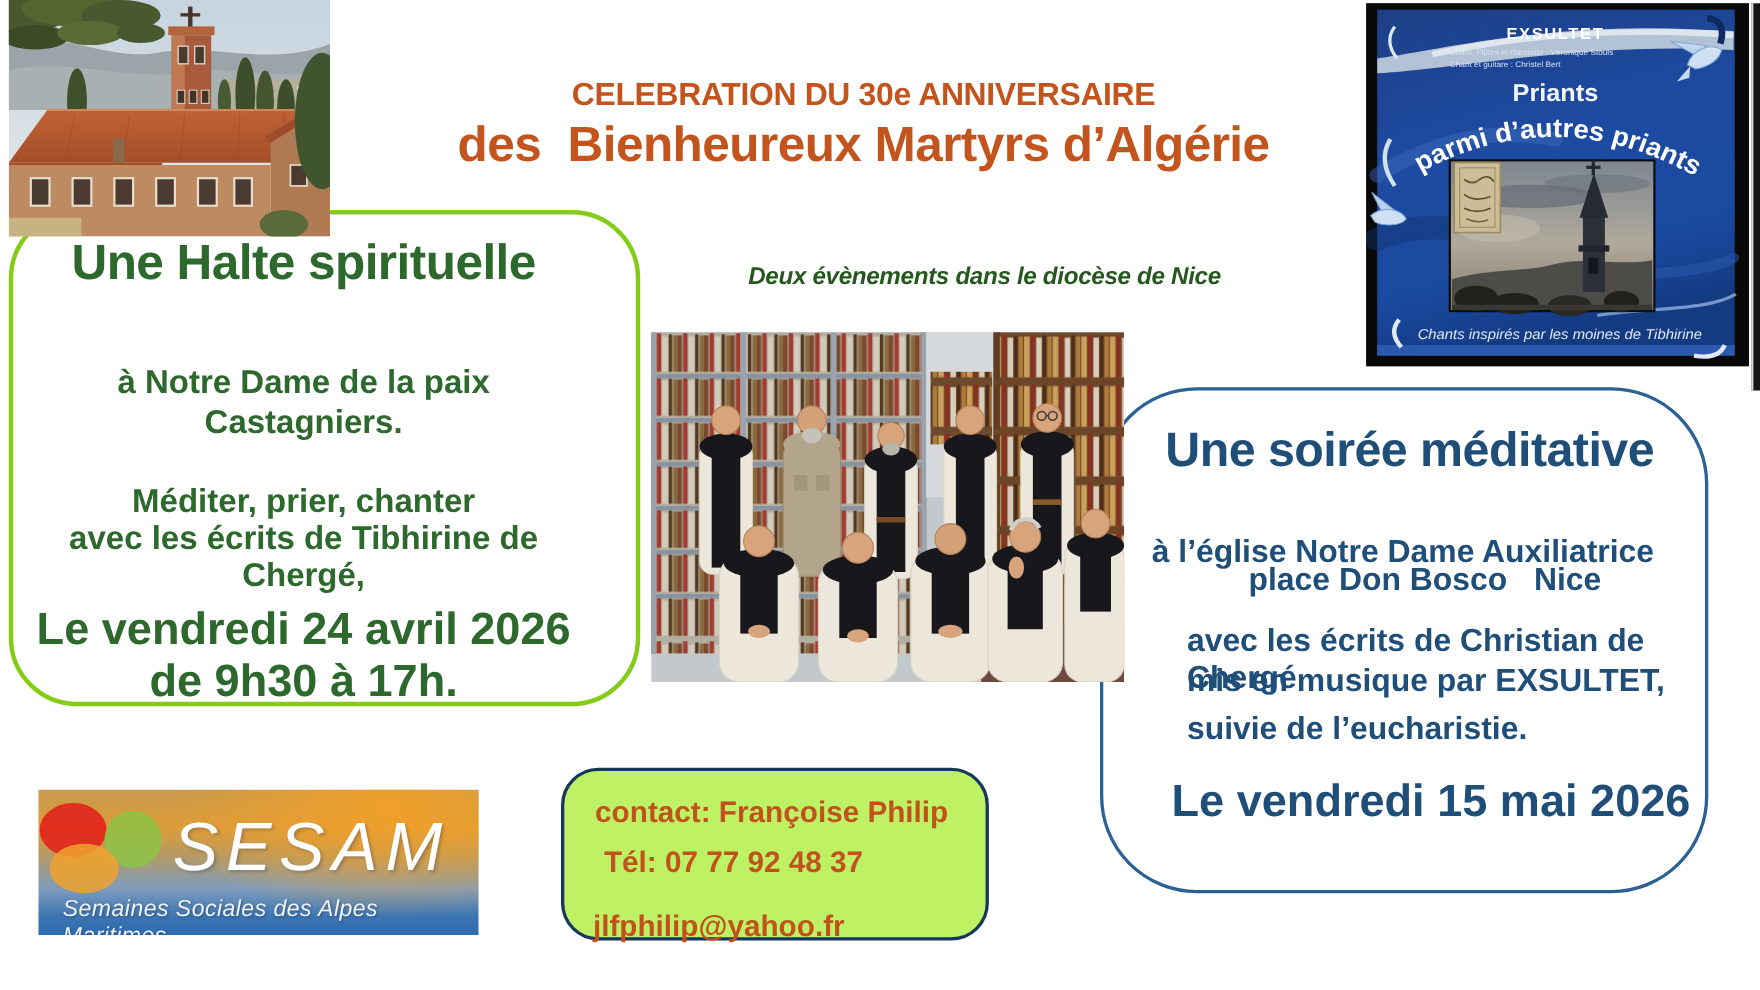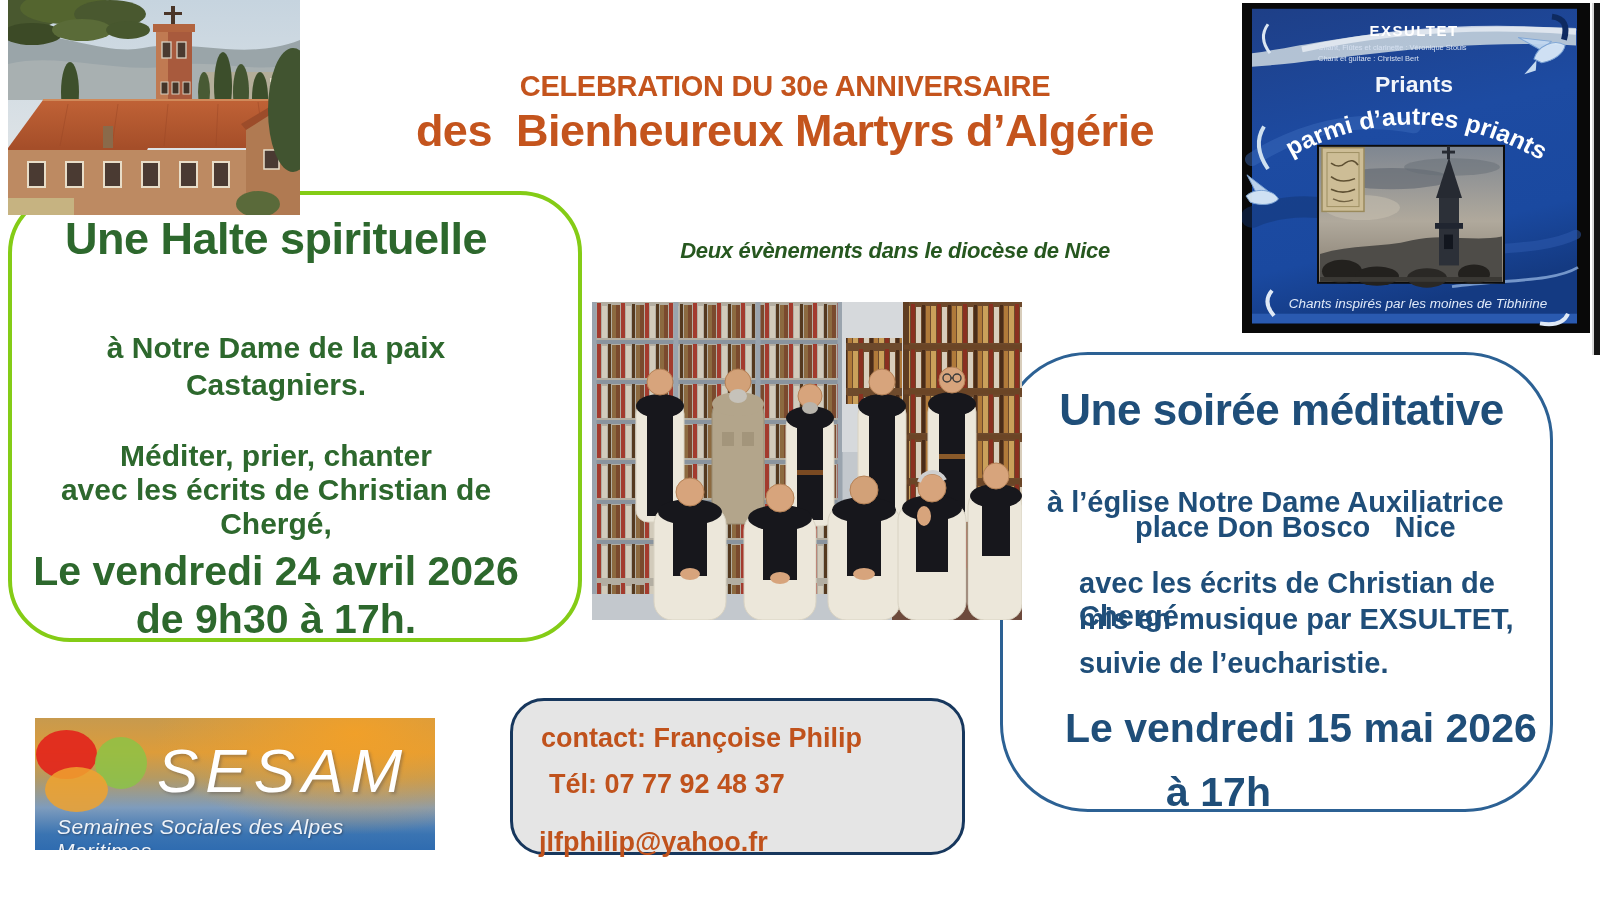--- a/index.html
+++ b/index.html
@@ -34,21 +34,21 @@
   .bline{position:absolute;color:#1f4e79;font-weight:700;font-size:29px;padding-left:44px;}
   .b-head{top:30px;left:0;right:34px;text-align:center;font-size:44px;letter-spacing:-0.5px;}
   .b1{top:91px;left:0;right:0;margin-top:40px;}
   .b2{top:156px;left:88px;white-space:pre;}
   .b3{top:212px;left:32px;}
   .b4{top:248px;left:32px;}
   .b5{top:292px;left:32px;}
   .b6{top:350px;left:18px;font-size:41px;}
   .b7{top:414px;left:0;right:160px;text-align:center;font-size:41px;}
   
-  .contact-box{position:absolute;left:510px;top:698px;width:455px;height:157px;background:#e5e5e5;
+  .contact-box{position:absolute;left:510px;top:698px;width:389px;height:157px;background:#bef264;
     border:3px solid #17375d;border-radius:34px;z-index:2;}
   .cline{position:absolute;color:#c0521c;font-weight:700;font-size:27px;}
   .c1{top:22px;left:28px;}
   .c2{top:68px;left:36px;}
   .c3{top:102px;left:26px;margin-top:24px;}
   
   .sesam{position:absolute;left:35px;top:718px;width:400px;height:132px;z-index:2;overflow:hidden;
     background:
       radial-gradient(ellipse 280px 140px at 80% 12%, rgba(242,160,40,.95), rgba(242,160,40,0) 72%),
       linear-gradient(to bottom, #c79a4e 0%, #dd9c3a 26%, #b59a62 45%, #7e9cbd 68%, #3a74b2 88%, #2f6cb0 100%);
@@ -225,21 +225,21 @@
   <div class="edge-strip"></div>
 
   <div class="green-box">
     <div class="gline g-head">Une Halte spirituelle</div>
     <div class="gline g-loc">
       <div>à Notre Dame de la paix</div>
       <div>Castagniers.</div>
     </div>
     <div class="gline g-act">
       <div>Méditer, prier, chanter</div>
-      <div>avec les écrits de Christian de Chergé,</div>
+      <div>avec les écrits de Tibhirine de Chergé,</div>
     </div>
     <div class="gline g-date">
       <div>Le vendredi 24 avril 2026</div>
       <div>de 9h30 à 17h.</div>
     </div>
   </div>
 
   <svg class="photo-monks" viewBox="0 0 430 318" preserveAspectRatio="none">
     <defs>
       <pattern id="booksA" width="24" height="40" patternUnits="userSpaceOnUse">
@@ -364,21 +364,20 @@
   </svg>
 
   <div class="blue-box">
     <div class="bline b-head">Une soirée méditative</div>
     <div class="bline b1">à l’église Notre Dame Auxiliatrice</div>
     <div class="bline b2">place Don Bosco   Nice</div>
     <div class="bline b3">avec les écrits de Christian de Chergé</div>
     <div class="bline b4">mis en musique par EXSULTET,</div>
     <div class="bline b5">suivie de l’eucharistie.</div>
     <div class="bline b6">Le vendredi 15 mai 2026</div>
-    <div class="bline b7">à 17h</div>
   </div>
 
   <div class="contact-box">
     <div class="cline c1">contact: Françoise Philip</div>
     <div class="cline c2">Tél: 07 77 92 48 37</div>
     <div class="cline c3">jlfphilip@yahoo.fr</div>
   </div>
 
   <div class="sesam">
     <div class="blob red"></div>

